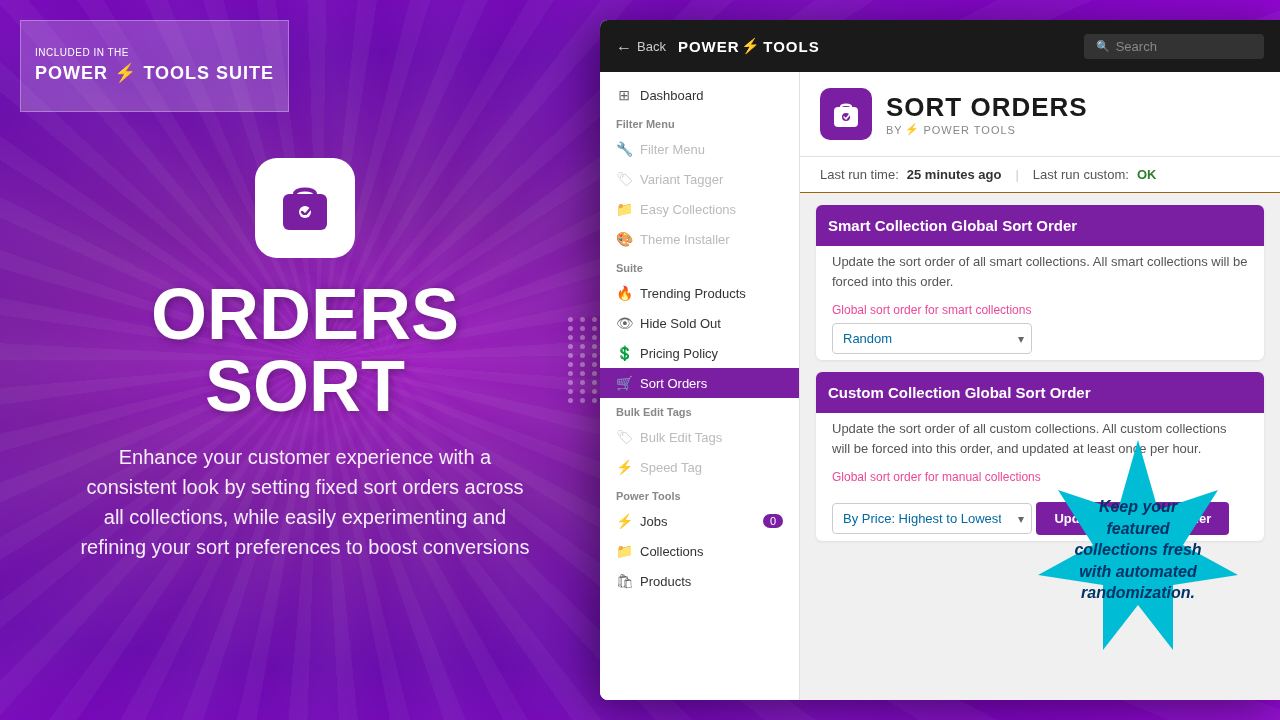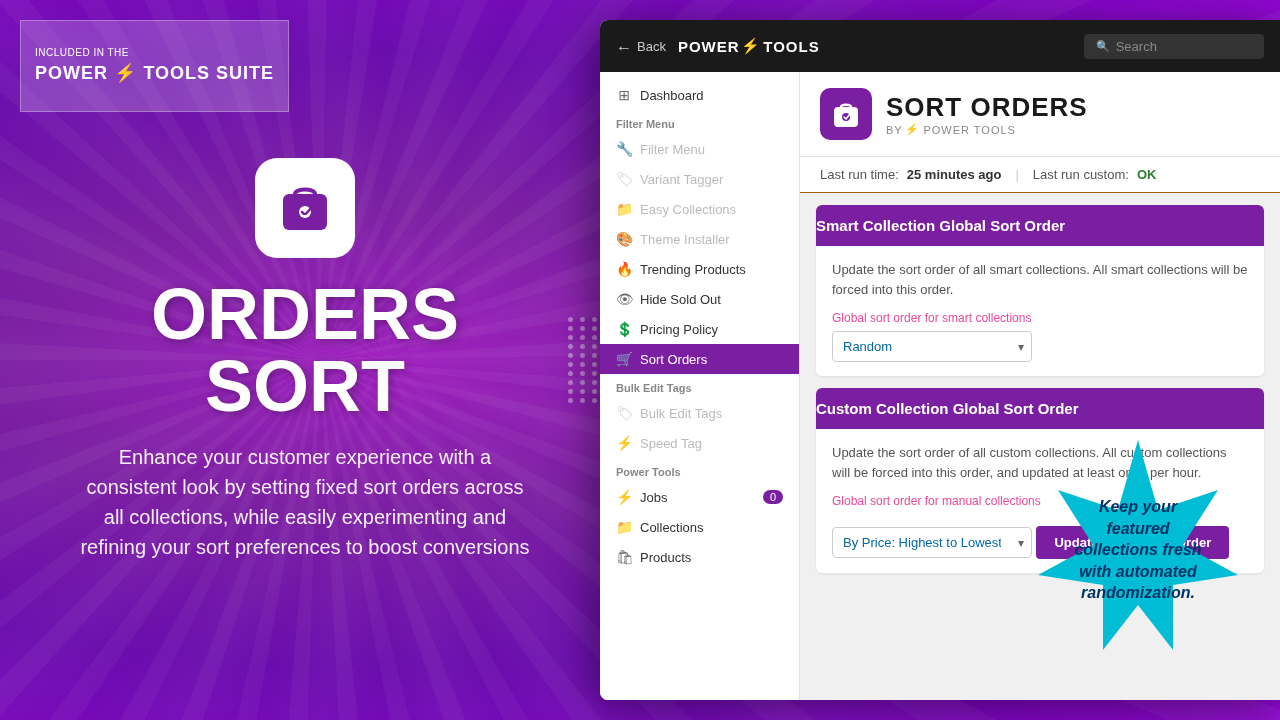--- a/index.html
+++ b/index.html
@@ -304,26 +304,26 @@
     .card {
       margin: 12px 16px;
       background: white;
       border-radius: 6px;
       overflow: hidden;
       box-shadow: 0 1px 3px rgba(0,0,0,0.08);
     }
     .card-header {
       background: #7b1fa2;
       color: white;
-      padding: 12px 0;
+      padding: 12px 12px;
       font-size: 15px;
       font-weight: 600;
     }
     .card-body {
-      padding: 14px 16px;
+      padding: 6px 16px;
     }
     .card-desc {
       font-size: 13px;
       color: #555;
       margin-bottom: 12px;
       line-height: 1.5;
     }
     .field-label {
       font-size: 12px;
       color: #ec4899;
@@ -472,20 +472,21 @@
       </div>
       <div class="sidebar-item disabled">
         <span class="sidebar-icon">📁</span>
         <span>Easy Collections</span>
       </div>
       <div class="sidebar-item disabled">
         <span class="sidebar-icon">🎨</span>
         <span>Theme Installer</span>
       </div>
 
+      <div class="sidebar-section-label">Suite</div>
       <div class="sidebar-item">
         <span class="sidebar-icon">🔥</span>
         <span>Trending Products</span>
       </div>
       <div class="sidebar-item">
         <span class="sidebar-icon">👁</span>
         <span>Hide Sold Out</span>
       </div>
       <div class="sidebar-item">
         <span class="sidebar-icon">💲</span>

